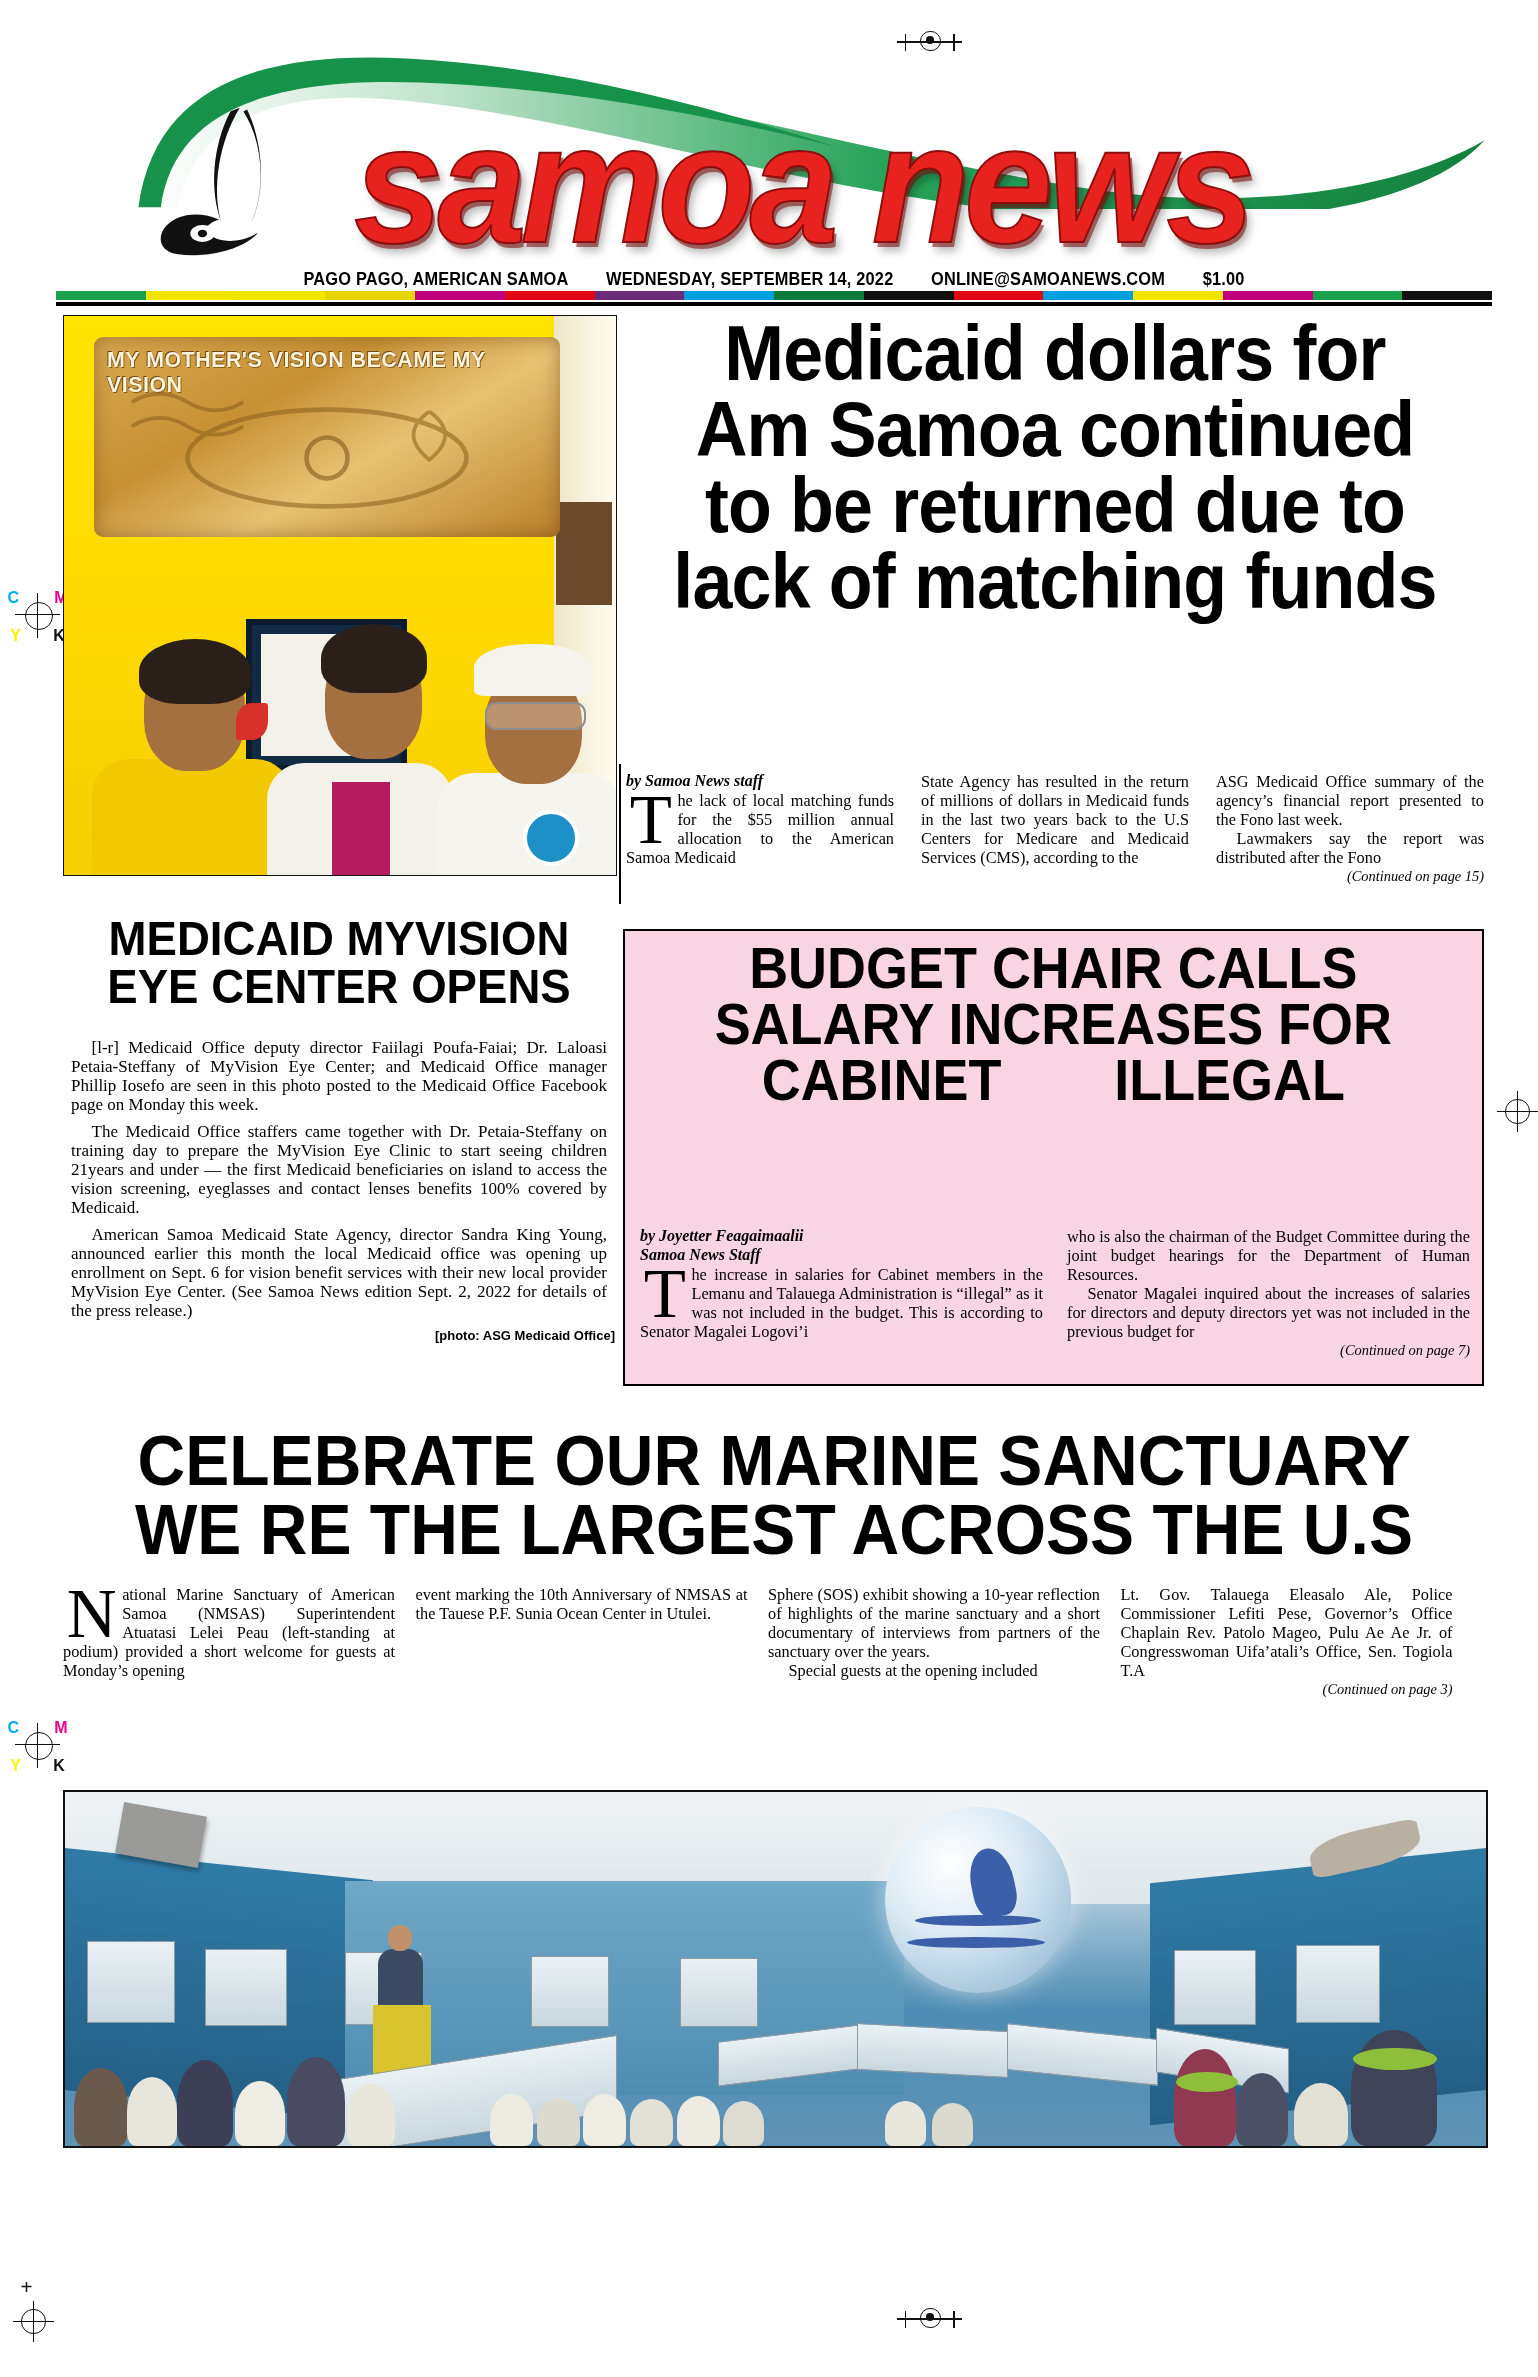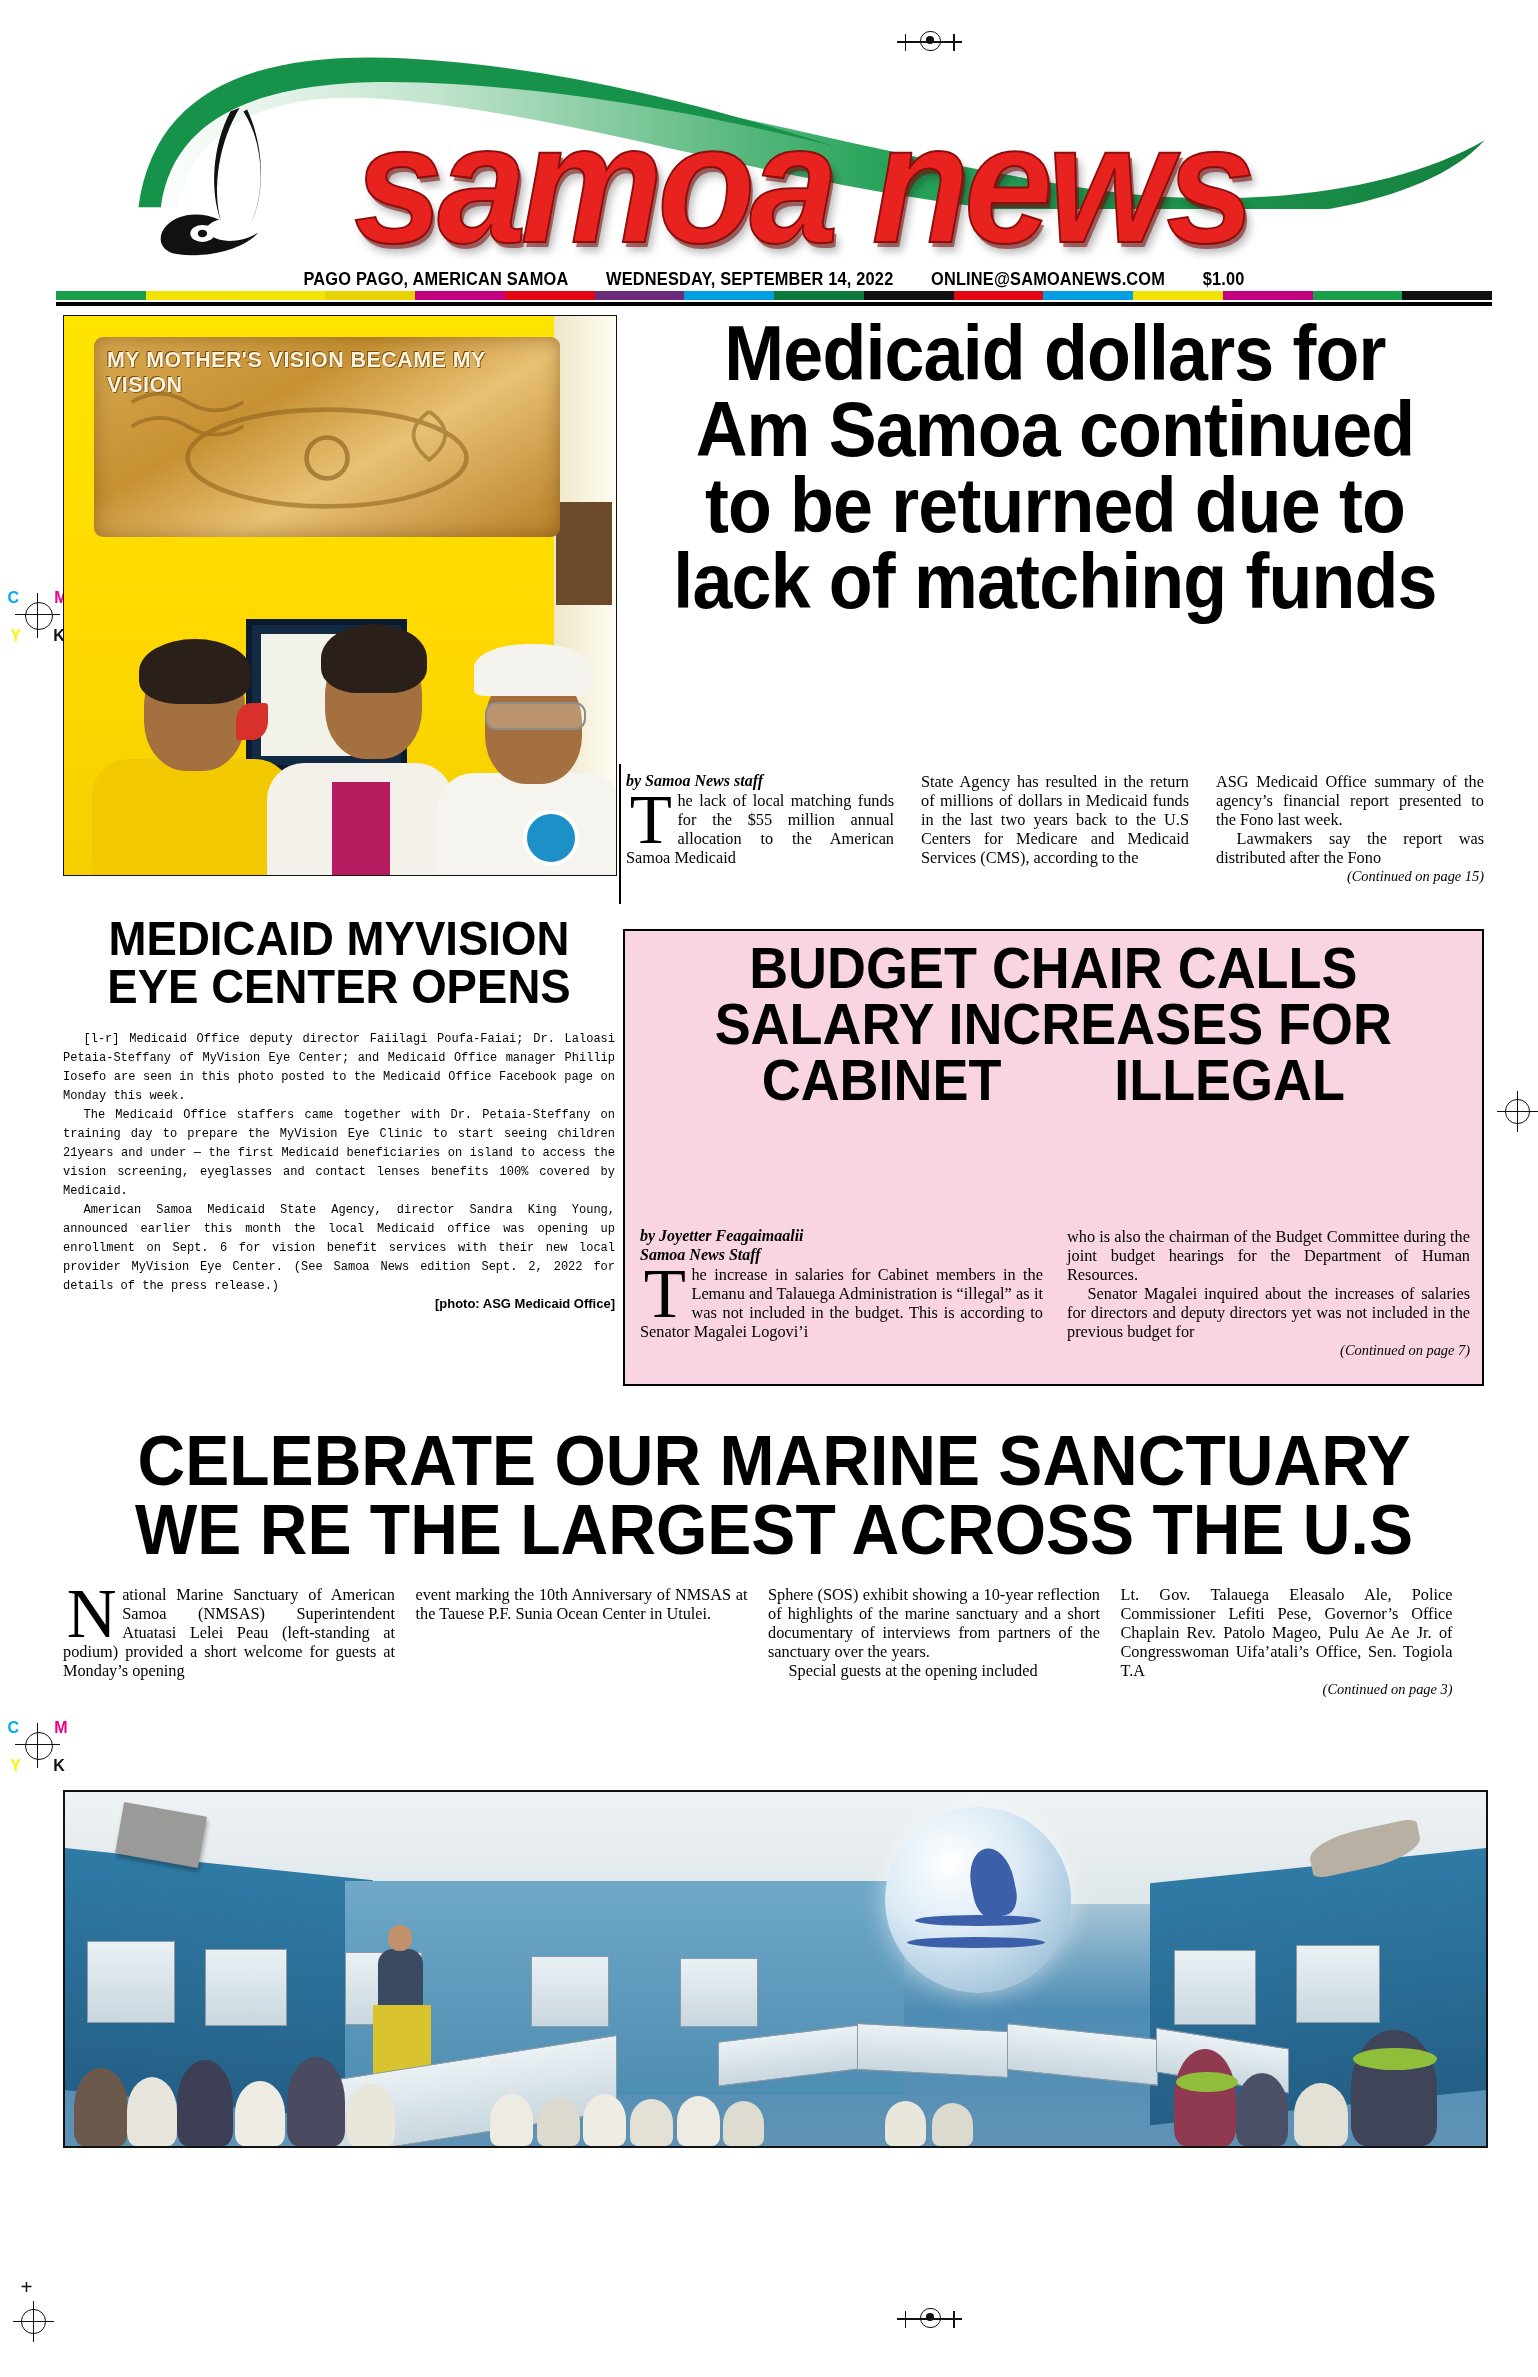--- a/index.html
+++ b/index.html
@@ -104,21 +104,21 @@
   .contd{font-family:"Liberation Serif",serif;font-style:italic;font-size:14.4px;text-align:right;margin-top:0.9px;}
 
   
   .hl-left{
     position:absolute;left:63px;top:914px;width:552px;
     font-family:"Liberation Sans Narrow","Liberation Sans",sans-serif;
     font-weight:bold;font-size:49px;line-height:48px;text-align:center;color:#000;
     transform:scaleX(.93);transform-origin:center top;
   }
   .cap-left{position:absolute;left:63px;top:1030px;width:552px;}
-  .cap-left p{margin:0;text-indent:20.5px;font-family:Liberation Mono, monospace;font-size:12px;line-height:19px;text-align:justify;}
+  .cap-left p{margin:8px;text-indent:20.5px;font-family:Liberation Serif, serif;font-size:17px;line-height:19px;text-align:justify;}
   .photocredit{font-family:"Liberation Sans",sans-serif;font-weight:bold;font-size:13px;text-align:right;margin-top:0;}
 
   
   .pinkbox{position:absolute;left:623px;top:929px;width:861px;height:457px;
     background:#f9d4e2;border:2.8px solid #000;box-sizing:border-box;}
   .pink-hl{
     margin:9.3px 11.2px 0 11.2px;
     font-family:"Liberation Sans Narrow","Liberation Sans",sans-serif;
     font-weight:bold;font-size:58px;line-height:56px;text-align:center;color:#000;
     transform:scaleX(.93);transform-origin:center top;

